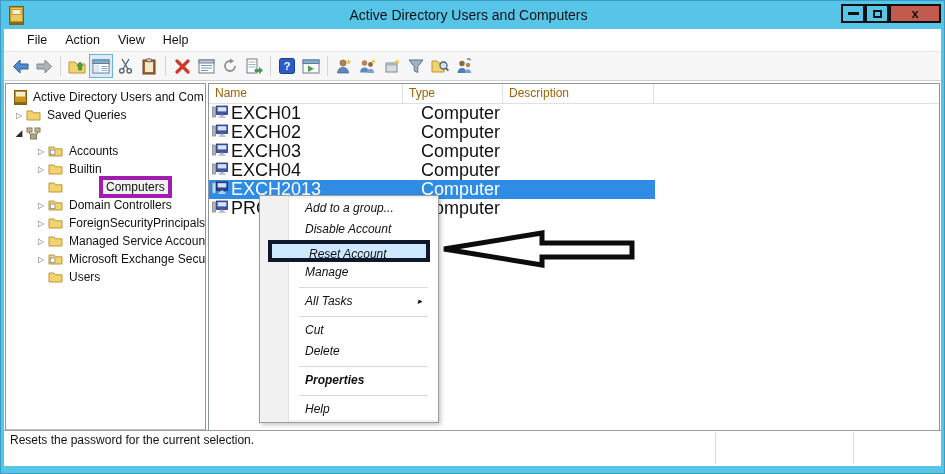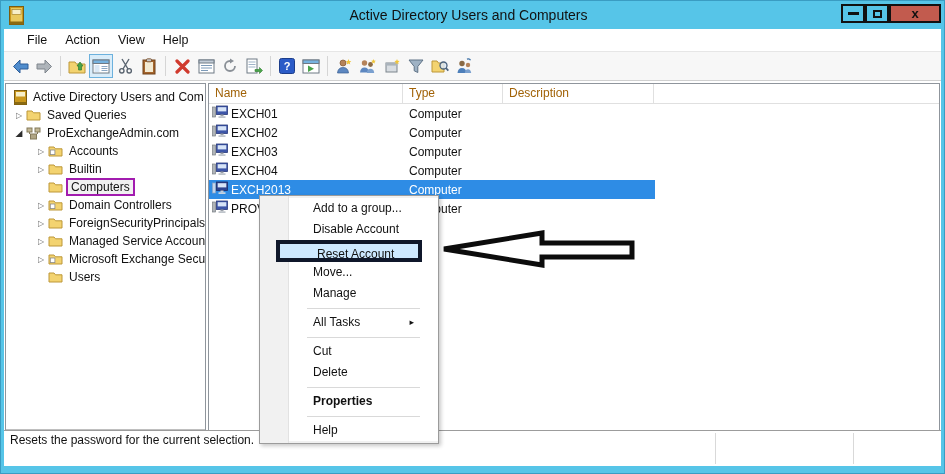--- a/index.html
+++ b/index.html
@@ -42,47 +42,47 @@
   .pane-left  { left:1px;  width:201px; overflow:hidden; }
   .pane-right { left:204px; right:1px; overflow:hidden; }
 
   
   .tree { position:absolute; inset:0 0 16px 0; overflow:hidden; padding-top:4px; }
   .trow { height:18px; display:flex; align-items:center; white-space:nowrap;
           font-size:12px; color:#111; }
   .texp { width:10px; font-size:8px; color:#6d6d6d; text-align:center; flex:none; }
   .ticon { flex:none; margin:0 3px 0 2px; display:flex; }
   .tlabel { padding:0 3px; }
-  .tree-selbox { border:2px solid #a21caf; background:#f1f1f1; }
+  .tree-selbox { border:4px solid #a21caf; background:#f1f1f1;margin-left:33px; }
 
   
   .hscroll { position:absolute; left:0; right:0; bottom:0; height:16px; background:#fff;
              border-top:1px solid #bfbfbf; }
   .harrow { position:absolute; top:1px; bottom:1px; width:17px; background:#fdfdfd;
             border:1px solid #ababab; color:#555; font-size:10px; display:flex;
             align-items:center; justify-content:center; }
   .harrow.left { left:1px; } .harrow.right { right:1px; }
   .hthumb { position:absolute; top:1px; bottom:1px; left:19px; width:80px; background:#d9d9d9;
             border:1px solid #bdbdbd; display:flex; align-items:center; justify-content:center; gap:2px; }
   .hthumb i { width:1px; height:7px; background:#7d7d7d; }
 
   
   .lheader { display:flex; height:20px; border-bottom:1px solid #e0e0e0; font-size:12px;
              color:#a16207; background:#fff; }
   .hcell { border-right:1px solid #e0e0e0; padding:2px 0 0 6px; }
   .hc-name { width:194px; } .hc-type { width:100px; } .hc-desc { width:151px; }
-  .lrow { height:19px; display:flex; align-items:center; font-size:12px; color:#111; }
+  .lrow { height:19px; display:flex; align-items:center; font-size:18px; color:#111;gap:12px; }
   .lcell { display:flex; align-items:center; }
   .lc-name { width:194px; padding-left:3px; gap:3px; } .lc-type { width:100px; padding-left:6px; }
   .lrow.sel { background:linear-gradient(to right, #2e8ce5 0, #2e8ce5 446px, transparent 446px); color:#fff; }
 
   
   .ctxmenu { position:absolute; left:258px; top:194px; width:180px; background:#f1f1f1;
-             border:1px solid #9b9b9b; box-shadow:2px 2px 4px rgba(0,0,0,.22); padding:2px 16px;
-             z-index:5; }
+             border:1px solid #9b9b9b; box-shadow:2px 2px 4px rgba(0,0,0,.22); padding:2px 8px;
+             z-index:5;font-style:italic; }
   .ctxmenu::before { content:""; position:absolute; left:28px; top:0; bottom:0; width:1px;
                      background:#e2e2e2; }
   .ctxmenu .citem { position:relative; height:21px; line-height:21px; padding-left:37px;
                     font-size:12px; color:#111; background:transparent; }
   .ctxmenu .citem.hl { background:#cde8ff; border:4px solid #0f172a; height:22px; line-height:20px; }
   .ctxmenu .citem.bold { font-weight:bold; }
   .ctxmenu .csep { height:8px; position:relative; }
   .ctxmenu .csep::after { content:""; position:absolute; left:31px; right:2px; top:4px;
                           height:1px; background:#d9d9d9; }
   .ctxmenu .sub { position:absolute; right:8px; top:0; font-size:9px; color:#111; }
@@ -290,21 +290,20 @@
           <div class="trow" style="padding-left:8px;">
             <span class="texp" style="color:#2d2d2d;font-size:9px;">◢</span>
             <span class="ticon">
               <svg width="15" height="13" viewBox="0 0 15 13">
                   <rect x="1" y="1" width="5" height="4" fill="#c2b795" stroke="#847a5a"></rect>
                   <rect x="9" y="1" width="5" height="4" fill="#c2b795" stroke="#847a5a"></rect>
                   <rect x="4.5" y="7" width="6" height="5" fill="#b0a584" stroke="#847a5a"></rect>
                   <path d="M3.5 5 V7 M11.5 5 V7" stroke="#847a5a"></path>
                 </svg>
             </span>
-            <span class="tlabel">ProExchangeAdmin.com</span>
           </div>
 
           <div class="trow" style="padding-left:30px;">
             <span class="texp">▷</span>
             <span class="ticon">
               <svg width="15" height="12" viewBox="0 0 15 12">
                   <path d="M1 2 h5 l1.5 1.8 H14 V11 H1 Z" fill="#f3d370" stroke="#bd9738"></path>
                   <rect x="2.3" y="5" width="4.6" height="4.6" fill="#fff" stroke="#8a8a8a" stroke-width="0.8"></rect>
                 </svg>
             </span>
@@ -487,21 +486,20 @@
       <span class="sdiv sdiv1"></span>
       <span class="sdiv sdiv2"></span>
     </div>
   </div>
 
   <div class="ctxmenu">
     <span class="ctx-itembg"></span>
     <div class="citem">Add to a group...</div>
     <div class="citem">Disable Account</div>
     <div class="citem hl">Reset Account</div>
-    <div class="citem">Move...</div>
     <div class="citem">Manage</div>
     <div class="csep"></div>
     <div class="citem">
       <span>All Tasks</span>
       <span class="sub">▸</span>
     </div>
     <div class="csep"></div>
     <div class="citem">Cut</div>
     <div class="citem">Delete</div>
     <div class="csep"></div>

